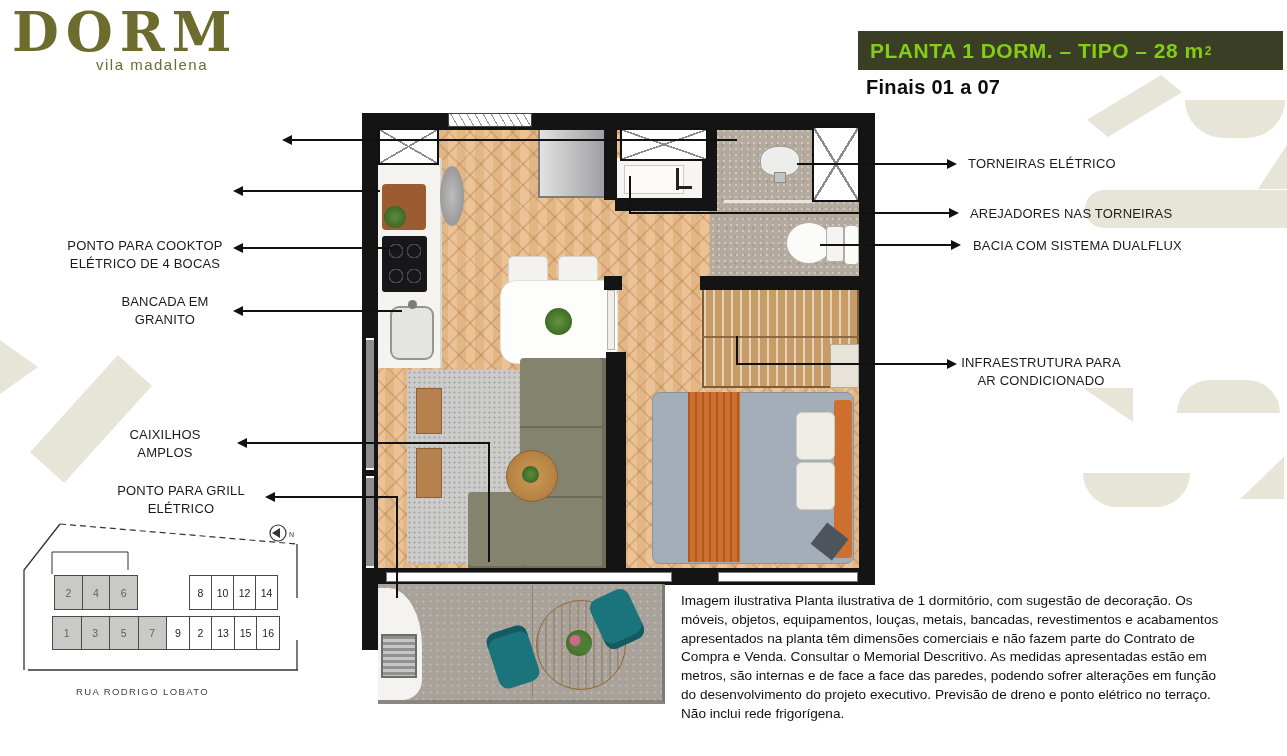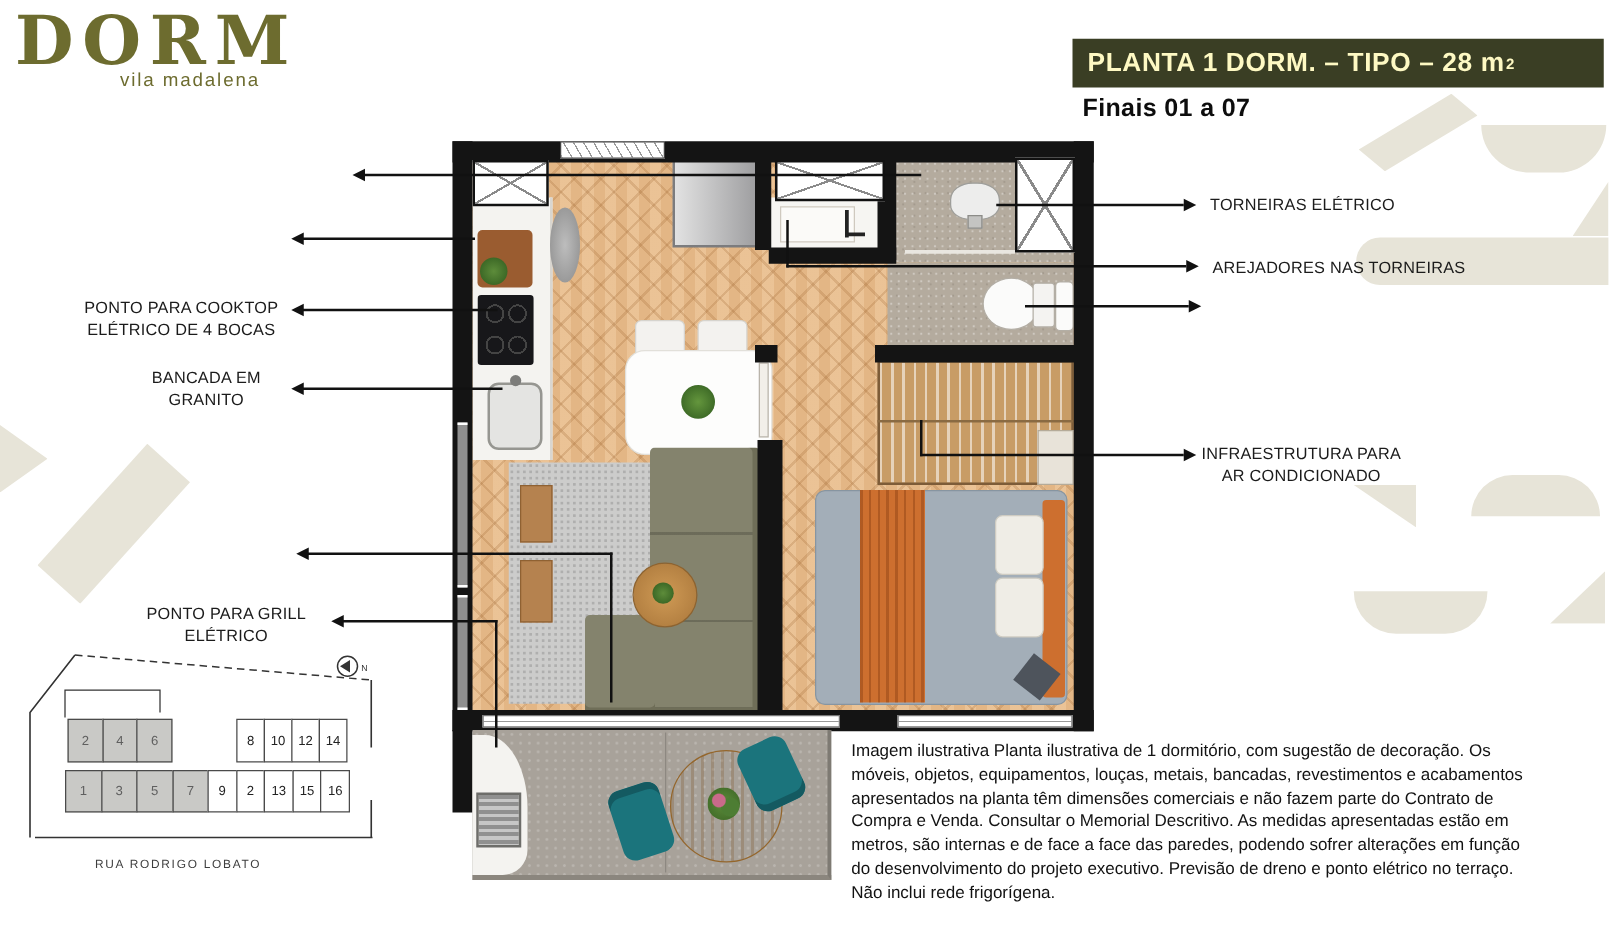--- a/index.html
+++ b/index.html
@@ -7,21 +7,21 @@
          font-family:"Liberation Sans",sans-serif;color:#141414;}
   .abs{position:absolute;}
   
   .wm{position:absolute;background:#e7e4d8;}
   
   .brand-name{position:absolute;left:12px;top:0px;font-family:"DejaVu Serif",serif;
     font-weight:bold;font-size:54px;letter-spacing:7px;color:#6d6c2f;}
   .brand-tag{position:absolute;left:96px;top:56px;font-size:15px;letter-spacing:1.5px;color:#6d6c2f;}
   
   .banner{position:absolute;left:858px;top:31px;width:425px;height:39px;background:#3a3e24;
-    color:#fef9c3;font-weight:bold;font-size:21px;display:flex;align-items:center;padding-left:12px;
+    color:#84cc16;font-weight:bold;font-size:21px;display:flex;align-items:center;padding-left:12px;
     box-sizing:border-box;letter-spacing:.5px;}
   .banner sup{font-size:12px;margin-left:1px;}
   .finais{position:absolute;left:866px;top:76px;font-size:20px;font-weight:bold;color:#0d0d0d;letter-spacing:.3px;}
   
   .lbl{position:absolute;font-size:13px;line-height:17.5px;text-align:center;color:#1b1b1b;
     white-space:pre-line;letter-spacing:.2px;}
   .lbl-left{text-align:center;}
   .lbl-right{text-align:left;white-space:pre-line;}
   .cl{position:absolute;background:#111;}
   .arr-l{position:absolute;width:0;height:0;border-top:5px solid transparent;
@@ -211,25 +211,28 @@
   <div class="arr-r" style="left:951px;top:240px;"></div>
 
   <div class="cl" style="left:736px;top:336px;width:2px;height:29px;"></div>
   <div class="cl" style="left:736px;top:363px;width:211px;height:2px;"></div>
   <div class="arr-r" style="left:947px;top:359px;"></div>
 
   <div class="lbl lbl-left" style="left:55px;top:237px;width:180px;">PONTO PARA COOKTOP
 ELÉTRICO DE 4 BOCAS</div>
   <div class="lbl lbl-left" style="left:95px;top:293px;width:140px;">BANCADA EM
 GRANITO</div>
+  <div class="lbl lbl-left" style="left:95px;top:426px;width:140px;">CAIXILHOS
+AMPLOS</div>
   <div class="lbl lbl-left" style="left:100px;top:482px;width:162px;">PONTO PARA GRILL
 ELÉTRICO</div>
 
   <div class="lbl lbl-right" style="left:968px;top:155px;width:220px;">TORNEIRAS ELÉTRICO</div>
   <div class="lbl lbl-right" style="left:970px;top:205px;width:240px;">AREJADORES NAS TORNEIRAS</div>
+  <div class="lbl lbl-right" style="left:973px;top:237px;width:250px;">BACIA COM SISTEMA DUALFLUX</div>
   <div class="lbl lbl-left" style="left:956px;top:354px;width:170px;">INFRAESTRUTURA PARA
 AR CONDICIONADO</div>
 
   <svg class="abs" style="left:18px;top:518px;" width="290" height="170" viewBox="0 0 290 170">
     <path d="M42,6 L279,26" fill="none" stroke="#333" stroke-width="1.2" stroke-dasharray="6,4"></path>
     <path d="M42,6 L6,52 L6,152 M10,152 L280,152 M279,26 L279,80 M279,122 L279,152" fill="none" stroke="#333" stroke-width="1.3"></path>
     <path d="M34,56 L34,34 L110,34 L110,52" fill="none" stroke="#333" stroke-width="1"></path>
     <circle cx="260" cy="15" r="8" fill="none" stroke="#333" stroke-width="1.2"></circle>
     <path d="M254,15 L262,10 L262,20 Z" fill="#333"></path>
     <text x="271" y="19" font-size="7" fill="#333" font-family="Liberation Sans, sans-serif">N</text>

